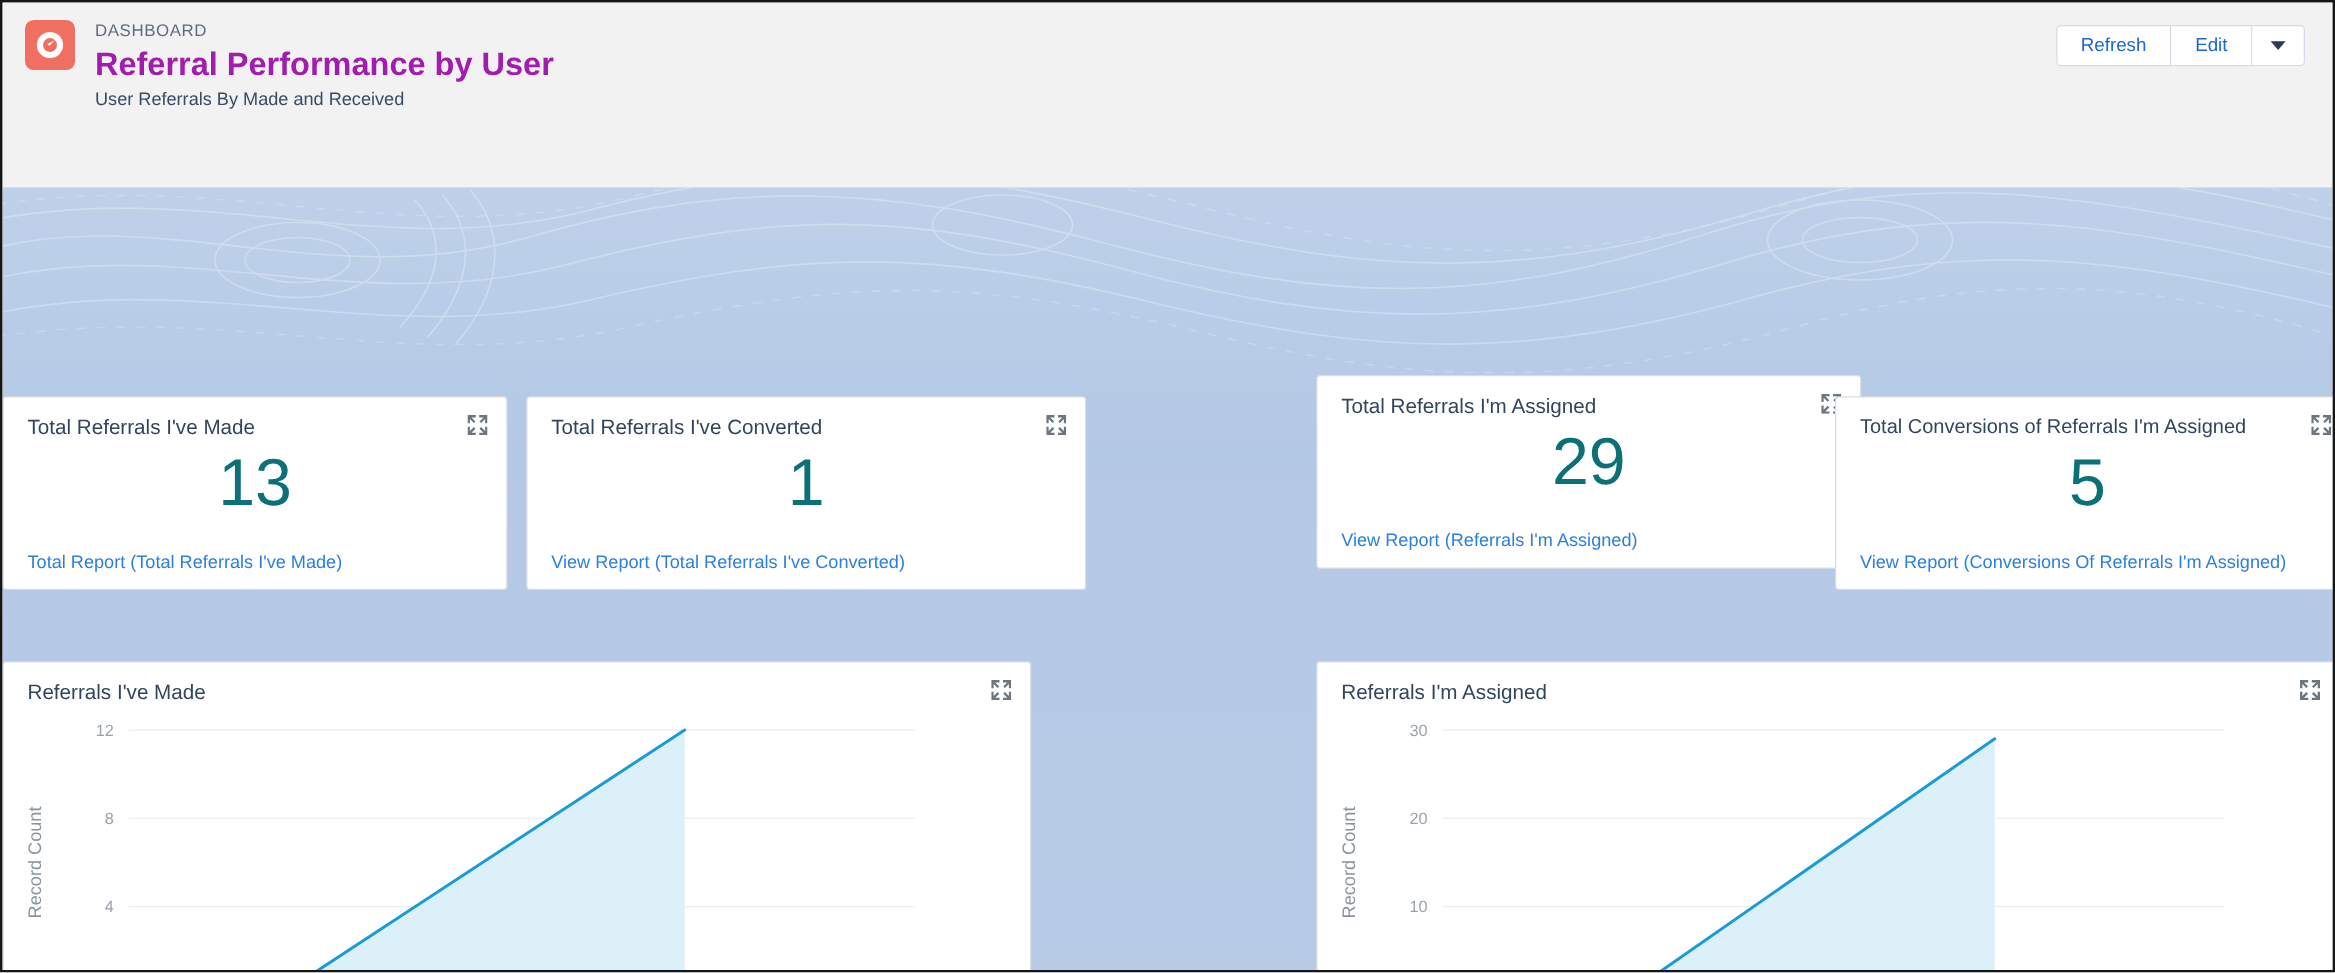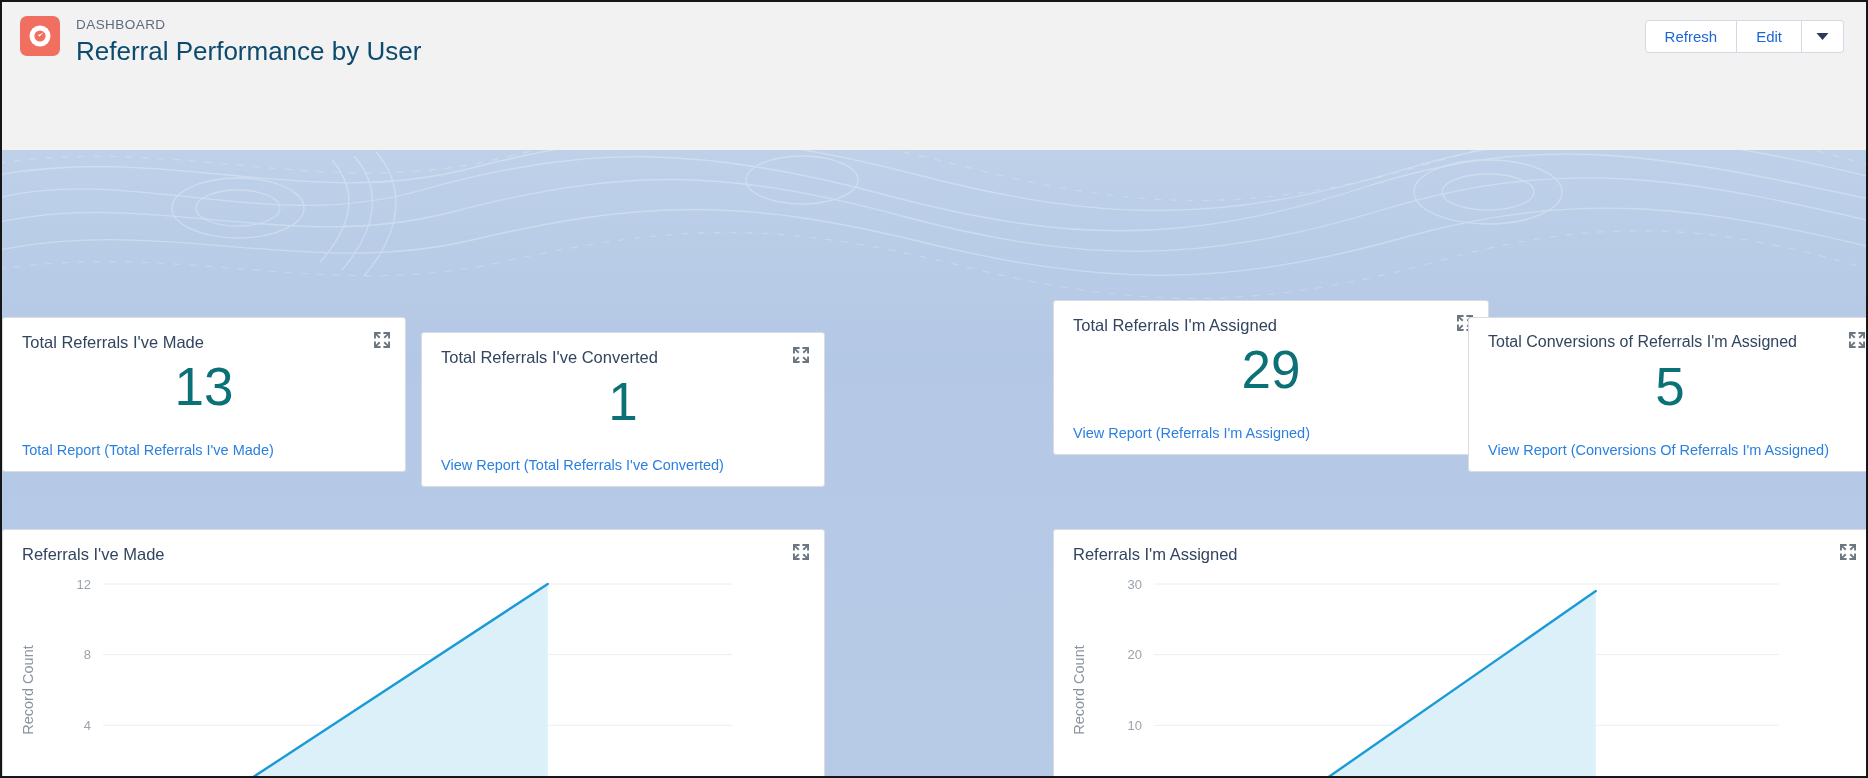--- a/index.html
+++ b/index.html
@@ -57,22 +57,22 @@
   #eyebrow {
     font-size: 13.5px;
     letter-spacing: .45px;
     color: #5f6b7e;
     line-height: 16px;
     margin-bottom: 3px;
   }
   #page-title {
     font-size: 26px;
     line-height: 31px;
-    color: #0c4a6e;
-    font-weight: 400;
+    color: #a21caf;
+    font-weight: 700;
     margin-bottom: 4px;
     white-space: nowrap;
   }
   #subtitle {
     font-size: 14.5px;
     line-height: 18px;
     color: #3a4a66;
     margin-bottom: 18px;
   }
   #as-of {
@@ -178,21 +178,21 @@
     position: absolute;
     left: 0; right: 0;
     top: 38px;
     text-align: center;
     font-size: 53px;
     line-height: 62px;
     color: #0c7077;
     font-weight: 400;
   }
   #kpi-0 { left: 0px;    top: 167px; width: 404px; padding-left: 12px; }
-  #kpi-1 { left: 419px;  top: 182px; width: 404px; }
+  #kpi-1 { left: 419px;  top: 167px; width: 448px; }
   #kpi-2 { left: 1051px; top: 150px; width: 436px; }
   #kpi-3 { left: 1466px; top: 167px; width: 404px; }
 
   
   #kpi-3 .widget-title { right: 26px; font-size: 16px; }
   #kpi-3 .expand-icon { right: 6px; }
 
   
   .chart-widget { height: 378px; }
   #chart-0 { left: 0px;    top: 379px; width: 823px; }
@@ -234,20 +234,21 @@
       <div id="dash-icon">
         <svg width="26" height="26" viewBox="0 0 26 26">
           <circle cx="13" cy="13" r="10.5" fill="#ffffff"></circle>
           <circle cx="13" cy="13" r="5.6" fill="#f16f61"></circle>
           <path d="M17.0 9.2 L12.4 13.6 L11.0 12.2 Z" fill="#ffffff"></path>
         </svg>
       </div>
       <div id="header-text">
         <div id="eyebrow">DASHBOARD</div>
         <div id="page-title">Referral Performance by User</div>
+        <div id="subtitle">User Referrals By Made and Received</div>
       </div>
     </div>
 
     <div id="header-actions">
       <button class="hdr-btn" id="btn-refresh">Refresh</button>
       <button class="hdr-btn" id="btn-edit">Edit</button>
       <button class="hdr-btn" id="btn-more">
         <span>
           <svg width="13" height="9" viewBox="0 0 13 9">
               <path d="M0.5 1 L6.5 8 L12.5 1 Z" fill="#2b3a56"></path>

